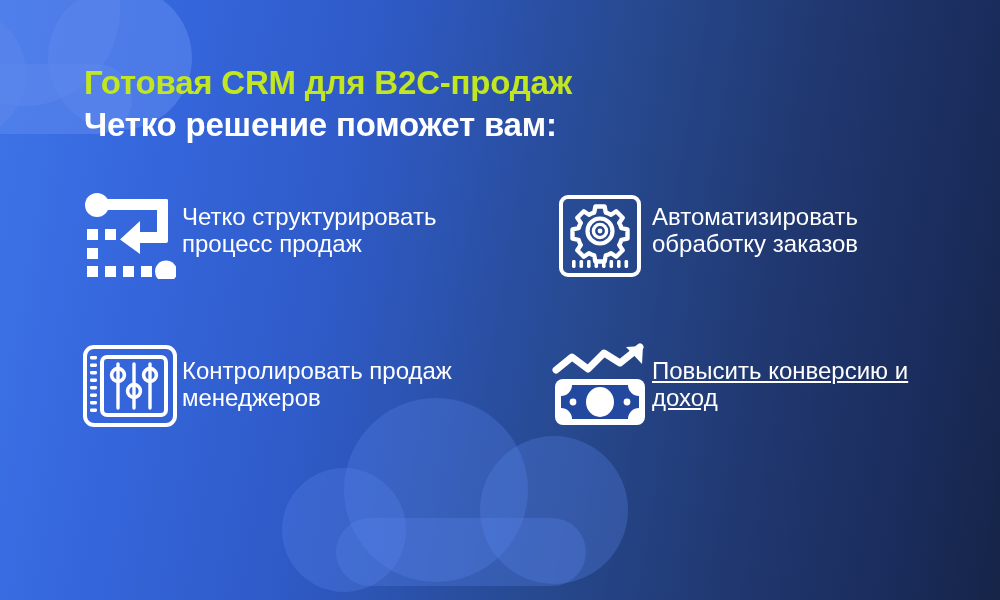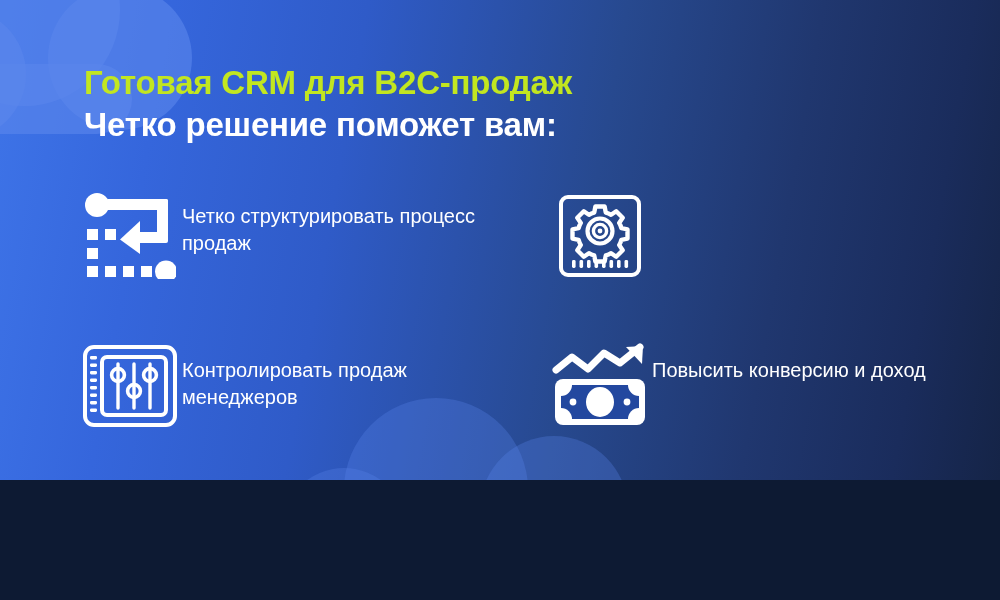--- a/index.html
+++ b/index.html
@@ -3,21 +3,21 @@
 <meta charset="utf-8">
 <style>
   html, body {
     margin: 0;
     padding: 0;
     background: #0d1a33;
   }
   #stage {
     position: relative;
     width: 1000px;
-    height: 480px;
+    height: 600px;
     overflow: hidden;
     font-family: "Liberation Sans", sans-serif;
     background: linear-gradient(100deg, #3e74e8 0%, #3566dc 16%, #2f5bc8 34%, #27498f 58%, #20376f 76%, #1a2c5c 90%, #152447 100%);
   }
   
   .cloud {
     position: absolute;
     pointer-events: none;
   }
   .cloud svg { display: block; }
@@ -58,27 +58,27 @@
     width: 104px;
     min-width: 104px;
     height: 100px;
     display: flex;
     align-items: center;
     justify-content: center;
   }
   .feature-icon svg { display: block; }
   .feature-text {
     color: #ffffff;
-    font-size: 20px;
+    font-size: 24px;
     line-height: 27px;
     padding-top: 17px;
     max-width: 300px;
   }
   .feature-2 .feature-icon { height: 100px; }
-  .feature-4 .feature-text { padding-top: 21px; }
+  .feature-4 .feature-text { padding-top: 21px; text-decoration: underline; }
   .feature-3 .feature-text { padding-top: 21px; }
 </style>
 </head>
 <body>
 
 <div id="stage">
 
   <div class="cloud" style="left:-96px; top:-86px;">
     <svg width="320" height="260" viewBox="0 0 320 260" aria-hidden="true">
       <g fill="#5b86ec" fill-opacity="0.62">
@@ -153,20 +153,21 @@
             <rect x="21.5" y="66" width="3.6" height="8" rx="1.4"></rect>
             <rect x="29" y="66" width="3.6" height="8" rx="1.4"></rect>
             <rect x="36.5" y="66" width="3.6" height="8" rx="1.4"></rect>
             <rect x="44" y="66" width="3.6" height="8" rx="1.4"></rect>
             <rect x="51.5" y="66" width="3.6" height="8" rx="1.4"></rect>
             <rect x="59" y="66" width="3.6" height="8" rx="1.4"></rect>
             <rect x="66.5" y="66" width="3.6" height="8" rx="1.4"></rect>
           </g>
         </svg>
       </div>
+      <div class="feature-text">Автоматизировать обработку заказов</div>
     </div>
 
     <div class="feature feature-3">
       <div class="feature-icon">
         <svg width="96" height="84" viewBox="0 0 96 84" aria-hidden="true">
           <rect x="3" y="3" width="90" height="78" rx="9" fill="none" stroke="#ffffff" stroke-width="4"></rect>
           <rect x="20" y="13" width="64" height="58" rx="5" fill="none" stroke="#ffffff" stroke-width="4"></rect>
 
           <g fill="#ffffff">
             <rect x="8" y="12" width="7" height="3.4" rx="1.3"></rect>

